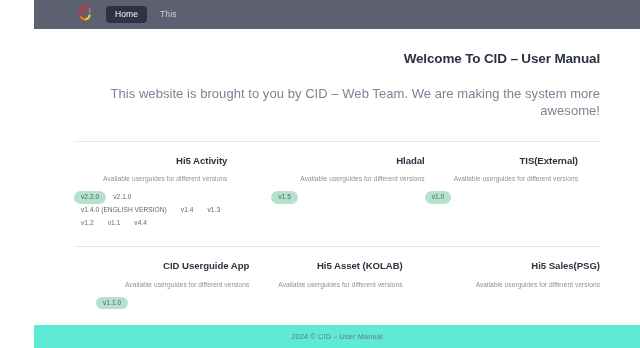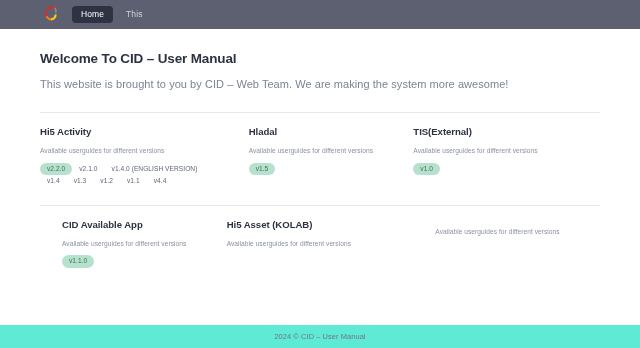--- a/index.html
+++ b/index.html
@@ -10,20 +10,21 @@
     background: #ffffff;
     font-family: "Liberation Sans", sans-serif;
   }
   .page {
     width: 640px;
     height: 348px;
     position: relative;
     display: flex;
     flex-direction: column;
     background: #ffffff;
+    padding-left: 34px;
   }
 
   
   .navbar {
     height: 29px;
     background: #5c6070;
     display: flex;
     align-items: center;
     padding-left: 40px;
     flex: 0 0 auto;
@@ -53,31 +54,32 @@
     background: #2e3241;
     color: #ffffff;
     font-weight: 400;
   }
 
   
   .content {
     flex: 1 1 auto;
     padding: 22px 40px 0 40px;
     overflow: hidden;
+    text-align: right;
   }
   .page-title {
     font-size: 13.5px;
     font-weight: 700;
     color: #2b3240;
     letter-spacing: -0.15px;
     line-height: 1.2;
   }
   .page-subtitle {
-    margin-top: 10px;
-    font-size: 11px;
+    margin-top: 19px;
+    font-size: 13px;
     color: #7b8494;
     letter-spacing: 0.05px;
     line-height: 1.3;
   }
 
   .grid {
     margin-top: 21px;
     display: grid;
     grid-template-columns: 1fr 1fr 1fr;
     column-gap: 0px;
@@ -188,34 +190,35 @@
 
       <div class="card">
         <div class="card-title">TIS(External)</div>
         <div class="card-sub">Available userguides for different versions</div>
         <div class="versions">
           <span class="version current">v1.0</span>
         </div>
       </div>
 
       <div class="card">
-        <div class="card-title">CID Available App</div>
+        <div class="card-title">CID Userguide App</div>
         <div class="card-sub">Available userguides for different versions</div>
         <div class="versions">
           <span class="version current">v1.1.0</span>
         </div>
       </div>
 
       <div class="card">
         <div class="card-title">Hi5 Asset (KOLAB)</div>
         <div class="card-sub">Available userguides for different versions</div>
 
       </div>
 
       <div class="card">
+        <div class="card-title">Hi5 Sales(PSG)</div>
         <div class="card-sub">Available userguides for different versions</div>
 
       </div>
 
     </div>
   </div>
 
   <div class="footer">
     <span>2024 © CID – User Manual</span>
   </div>

